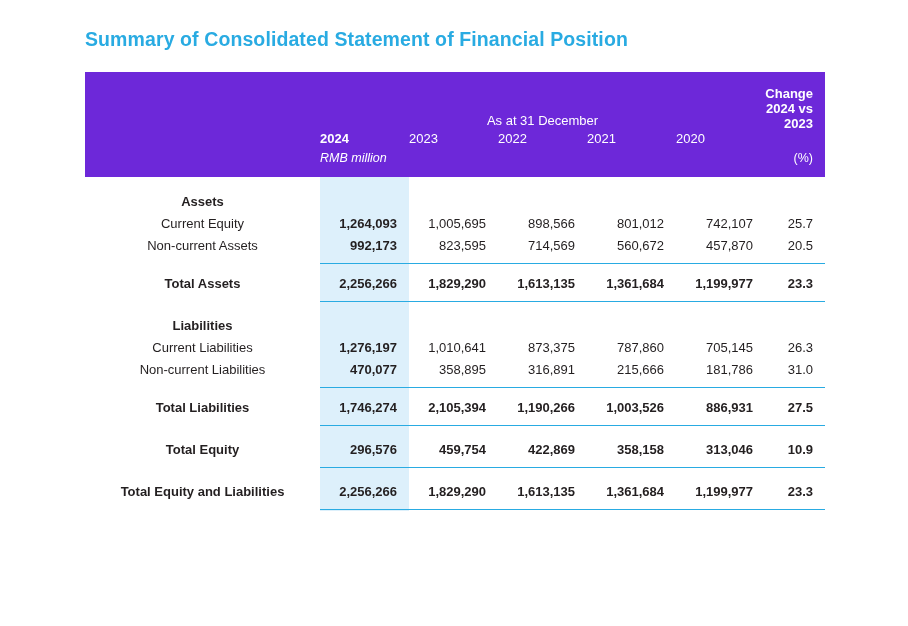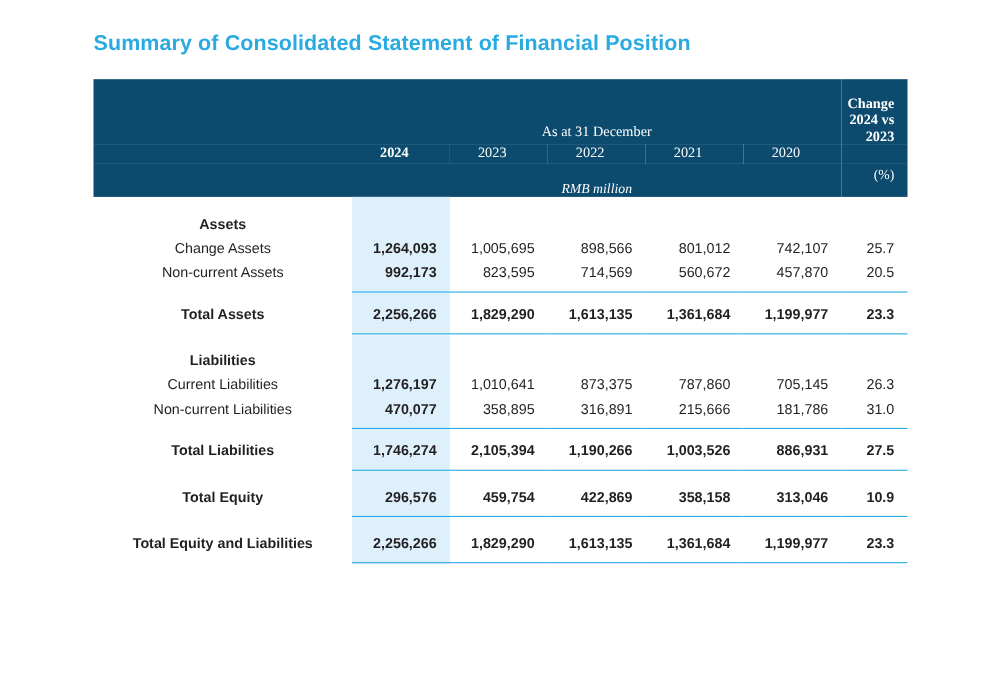--- a/index.html
+++ b/index.html
@@ -43,55 +43,54 @@
   col.c-label { width: 235px; }
   col.c-2024  { width: 89px; }
   col.c-2023  { width: 89px; }
   col.c-2022  { width: 89px; }
   col.c-2021  { width: 89px; }
   col.c-2020  { width: 89px; }
   col.c-chg   { width: 60px; }
 
   
   thead td, thead th {
-    background: #0c4a6e;
+    background: #6d28d9;
     color: #ffffff;
     padding: 0;
     border: 0;
     vertical-align: bottom;
-    font-family: Liberation Serif, serif;
   }
   .hdr-asat {
     text-align: center;
     font-size: 13px;
     padding-top: 18px;
     padding-bottom: 3px;
     font-weight: normal;
   }
   .hdr-change {
     text-align: right;
     font-size: 13px;
     font-weight: bold;
     line-height: 15px;
     padding-top: 14px;
     padding-right: 12px;
   }
   .hdr-year {
-    text-align: center;
+    text-align: left;
     font-size: 13px;
     padding-right: 12px;
     padding-bottom: 2px;
   }
   .hdr-year.bold { font-weight: bold; }
   .hdr-unit {
-    text-align: center;
+    text-align: left;
     font-size: 12.5px;
     font-style: italic;
     padding-top: 3px;
-    padding-bottom: 0;
+    padding-bottom: 12px;
   }
   .hdr-pct {
     text-align: right;
     font-size: 12.5px;
     padding-right: 12px;
     padding-top: 3px;
     padding-bottom: 12px;
   }
 
   
@@ -200,21 +199,21 @@
           <td class="label">Assets</td>
           <td class="num col-highlight"></td>
           <td class="num"></td>
           <td class="num"></td>
           <td class="num"></td>
           <td class="num"></td>
           <td class="num"></td>
         </tr>
 
         <tr>
-          <td class="label">Change Assets</td>
+          <td class="label">Current Equity</td>
           <td class="num col-highlight">1,264,093</td>
           <td class="num">1,005,695</td>
           <td class="num">898,566</td>
           <td class="num">801,012</td>
           <td class="num">742,107</td>
           <td class="num">25.7</td>
         </tr>
 
         <tr>
           <td class="label">Non-current Assets</td>

